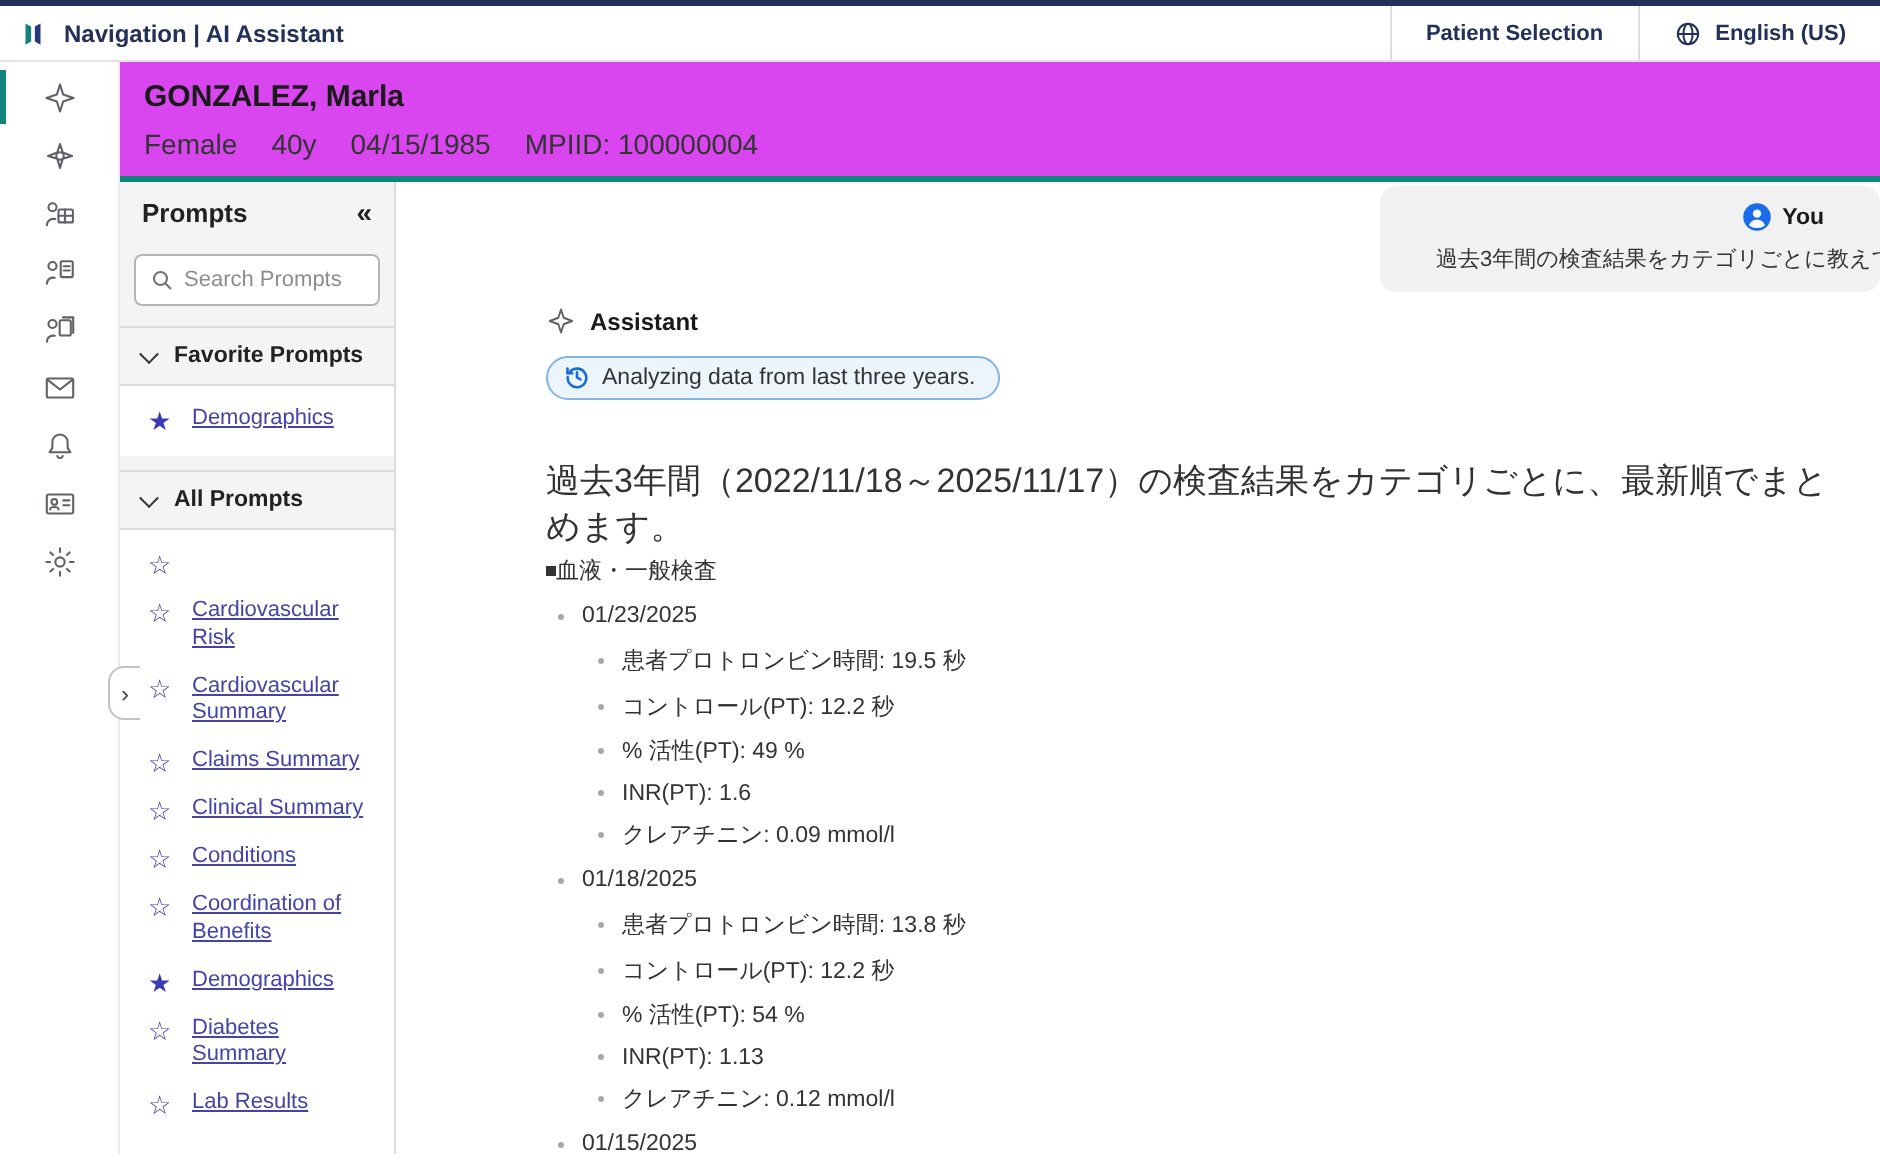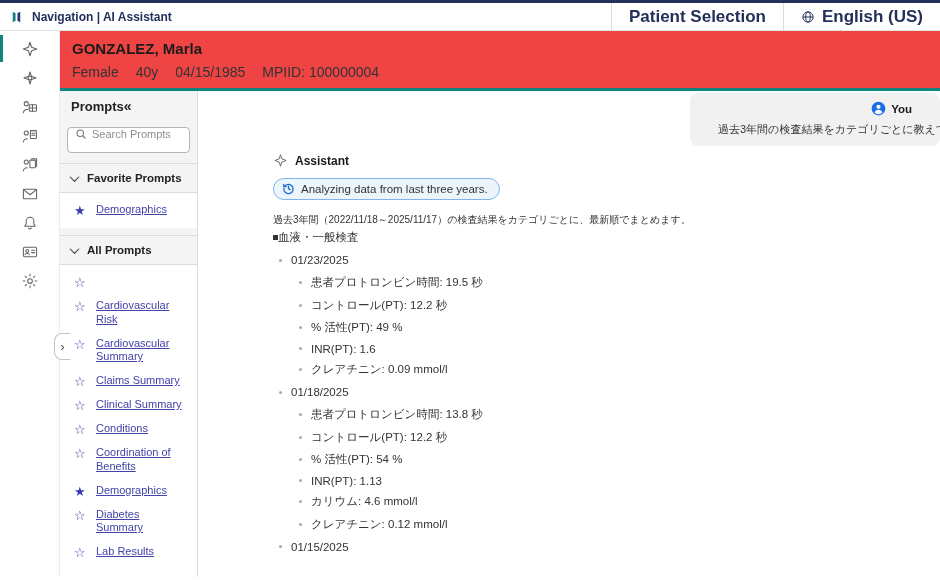--- a/index.html
+++ b/index.html
@@ -7,51 +7,51 @@
     font-family:"Liberation Sans",sans-serif;color:#333}
 
   
   .navbar{height:31px;background:#fff;border-top:3px solid var(--navy);
     border-bottom:1px solid #e3e3e3;display:flex;align-items:stretch}
   .nav-left{display:flex;align-items:center;gap:8px;padding-left:9px}
   .logo svg{display:block}
   .nav-title{font-size:12px;font-weight:bold;color:var(--navy)}
   .nav-right{margin-left:auto;display:flex;align-items:stretch}
   .nav-btn{display:flex;align-items:center;gap:7px;padding:0 17px;
-    border-left:1px solid #ddd;font-size:17px;font-weight:bold;color:var(--navy);cursor:pointer}
+    border-left:1px solid #ddd;font-size:11px;font-weight:bold;color:var(--navy);cursor:pointer}
 
   
   .app-body{display:flex;height:546px}
   .icon-rail{width:60px;flex:none;background:#fff;border-right:1px solid #ececec;
     display:flex;flex-direction:column;padding-top:3px}
   .rail-item{height:29px;display:flex;align-items:center;justify-content:center;
     color:#5f6368;cursor:pointer;position:relative}
   .rail-item.active::before{content:"";position:absolute;left:0;top:1px;bottom:1px;
     width:3px;background:var(--teal)}
   .rail-item svg{width:18px;height:18px}
 
   .right-col{flex:1;display:flex;flex-direction:column;min-width:0}
 
   
-  .banner{height:60px;flex:none;background:#ef4444;border-bottom:3px solid var(--teal);
+  .banner{height:60px;flex:none;background:#d946ef;border-bottom:3px solid var(--teal);
     padding:9px 12px 0}
   .patient-name{font-size:15px;font-weight:bold;color:#1a1a1a}
   .patient-details{margin-top:7px;display:flex;gap:17px;font-size:14px;color:#333}
 
   .content-row{flex:1;display:flex;position:relative;min-height:0}
 
   
   .panel{width:138px;flex:none;background:#f4f4f4;border-right:1px solid #dcdcdc;
     display:flex;flex-direction:column}
-  .panel-header{height:30px;flex:none;display:flex;align-items:center;justify-content:flex-start;
+  .panel-header{height:30px;flex:none;display:flex;align-items:center;justify-content:space-between;
     padding:0 11px;font-size:13px;font-weight:bold;color:#222}
   .collapse{font-size:14px;color:#222;cursor:pointer;font-weight:bold}
   .search-wrap{padding:6px 7px 10px}
   .search-box{background:#fff;border:1px solid #b5b5b5;border-radius:4px;height:26px;
-    display:flex;align-items:flex-start;gap:5px;padding:0 7px}
+    display:flex;align-items:center;gap:5px;padding:0 7px}
   .search-box svg{width:12px;height:12px;flex:none;color:#767676}
   .search-box input{border:none;outline:none;background:transparent;width:100%;
     font-size:11px;color:#333;font-family:"Liberation Sans",sans-serif}
   .search-box input::placeholder{color:#8d8d8d}
   .sections{flex:1;display:flex;flex-direction:column;min-height:0;overflow:hidden}
   .prompt-section-header{flex:none;background:#f4f4f4;border-top:1px solid #dcdcdc;
     border-bottom:1px solid #dcdcdc;height:30px;display:flex;align-items:center;gap:9px;
     padding:0 11px;font-size:11.5px;font-weight:bold;color:#222;cursor:pointer}
   .prompt-list + .prompt-section-header{margin-top:7px}
   .chev{width:7px;height:7px;border-left:1.5px solid #333;border-bottom:1.5px solid #333;
@@ -75,21 +75,21 @@
     font-size:11.5px;font-weight:bold;color:#1a1a1a}
   .user-head svg{width:15px;height:15px}
   .user-text{margin-top:6px;font-size:11px;color:#333;white-space:nowrap}
 
   .asst-head{display:flex;align-items:center;gap:7px;font-size:12px;font-weight:bold;color:#1a1a1a}
   .asst-head svg{width:15px;height:15px}
   .status-chip{margin-top:10px;display:inline-flex;align-items:center;gap:6px;
     background:var(--chip-bg);border:1.5px solid var(--chip-border);border-radius:13px;
     padding:3px 11px 4px 8px;font-size:11.5px;color:#333}
   .status-chip svg{width:13px;height:13px;color:var(--chip-icon);flex:none}
-  .asst-intro{margin-top:13px;font-size:10px;color:#333}
+  .asst-intro{margin-top:29px;font-size:17px;color:#333}
   .category-row{margin-top:3px;display:flex;align-items:center;gap:0;font-size:11.5px;color:#333}
   .sq{width:5px;height:5px;background:#333;flex:none}
   .date-row{display:flex;align-items:center;gap:9px;margin:9px 0 9px 6px;font-size:11.5px;color:#333}
   .dot{width:3px;height:3px;border-radius:50%;background:#a9a9a9;flex:none}
   .sub-row{display:flex;align-items:center;gap:9px;margin:7.5px 0 7.5px 26px;font-size:11.5px;color:#333}
 </style>
 </head>
 <body>
 
 <div class="navbar">
@@ -377,24 +377,20 @@
               <div class="sub-row">
                 <span class="dot"></span>
                 <span>% 活性(PT): 54 %</span>
               </div>
               <div class="sub-row">
                 <span class="dot"></span>
                 <span>INR(PT): 1.13</span>
               </div>
               <div class="sub-row">
                 <span class="dot"></span>
-                <span>カリウム: 4.6 mmol/l</span>
-              </div>
-              <div class="sub-row">
-                <span class="dot"></span>
                 <span>クレアチニン: 0.12 mmol/l</span>
               </div>
             </div>
             <div>
               <div class="date-row">
                 <span class="dot"></span>
                 <span>01/15/2025</span>
               </div>
             </div>
           </div>

